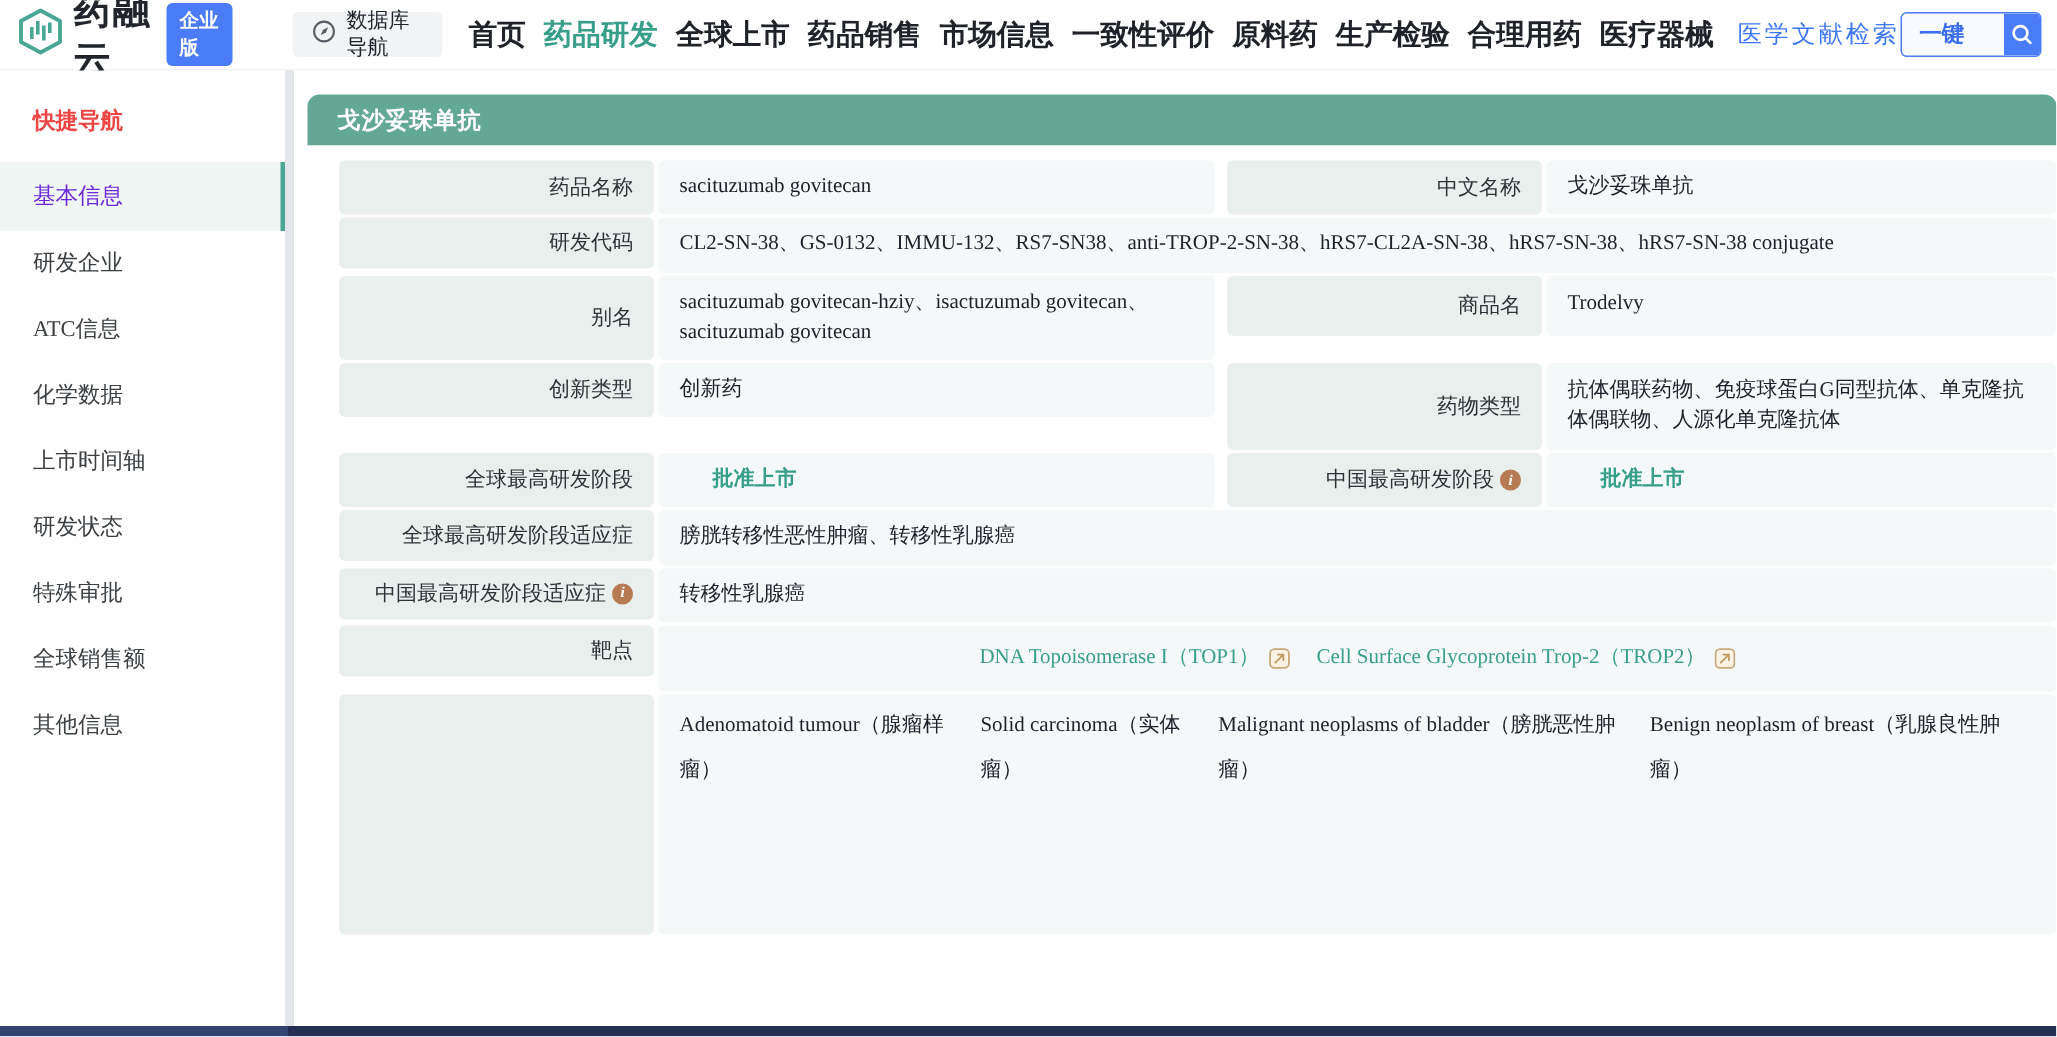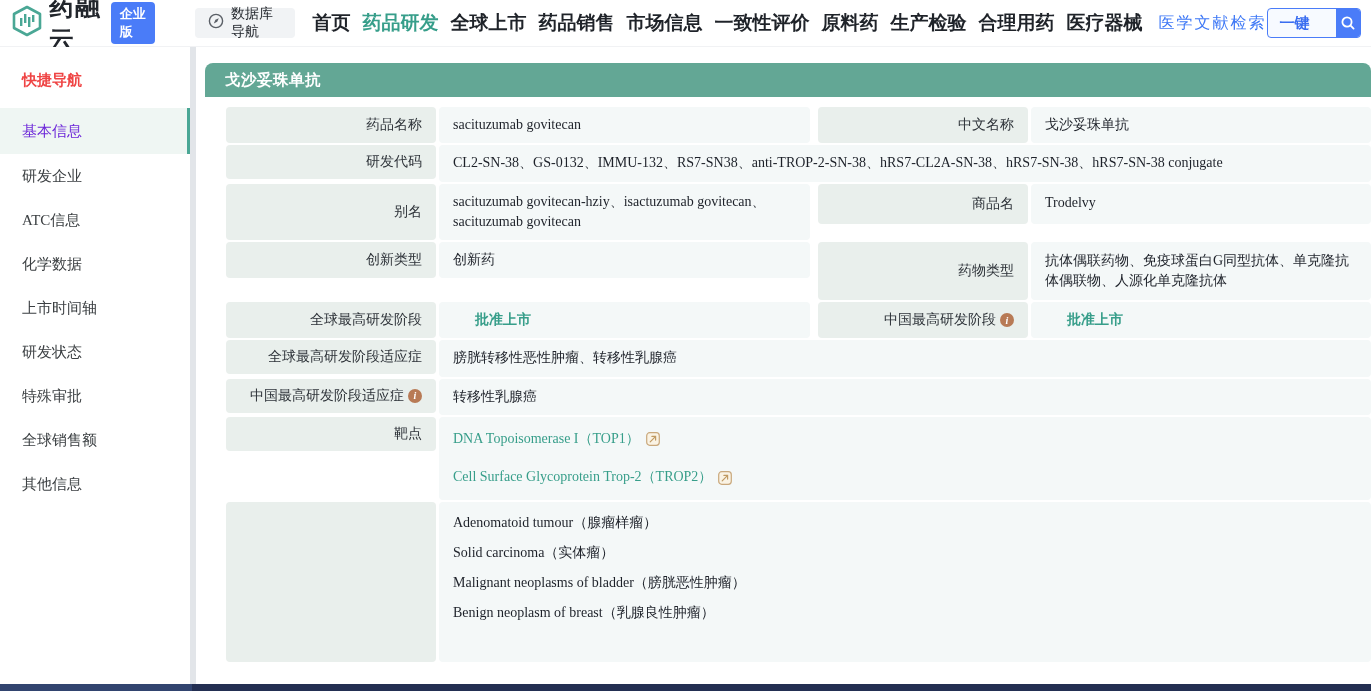--- a/index.html
+++ b/index.html
@@ -50,21 +50,21 @@
   .frow { display:flex; align-items:flex-start; margin-bottom:2px; }
   .half { display:flex; align-items:stretch; }
   .half-l { width:584px; flex-shrink:0; }
   .half-r { flex:1; margin-left:8px; }
   .cell-label { width:210px; flex-shrink:0; background:#e9efec; border-radius:4px;
     display:flex; align-items:center; justify-content:flex-end; gap:4px;
     padding:8px 14px 8px 8px; min-height:36px; font-size:14px; color:#2d3238; text-align:right; }
   .cell-value { flex:1; background:#f4f8f8; border-radius:4px; margin-left:3px;
     padding:8px 14px; min-height:36px; font-size:14px; color:#1d2129;
     display:flex; align-items:center; line-height:1.45; }
-  .cell-value.multi { flex-direction:column; align-items:flex-start; justify-content:center; }
+  .cell-value.multi { align-items:flex-start; justify-content:center; }
   .full .cell-label { min-height:34px; }
   .stage-link { color:#379e8a; font-weight:bold; cursor:pointer; text-decoration:none;margin-left:22px; }
   .t-line { display:flex; align-items:center; gap:6px; }
   .t-link { color:#379e8a; cursor:pointer; text-decoration:none; font-size:14px; }
   .mech-lines { gap:14px; padding-top:12px; padding-bottom:12px; }
   .target-lines { gap:18px; padding-top:12px; padding-bottom:12px; }
   .ind-lines { gap:0; padding-top:6px; padding-bottom:6px; }
   .ind-lines .line { line-height:30px; }
   .info-i { display:inline-flex; width:14px; height:14px; border-radius:50%; background:#b87a55;
     color:#fff; font:italic bold 10px "Liberation Serif","DejaVu Serif",serif;

